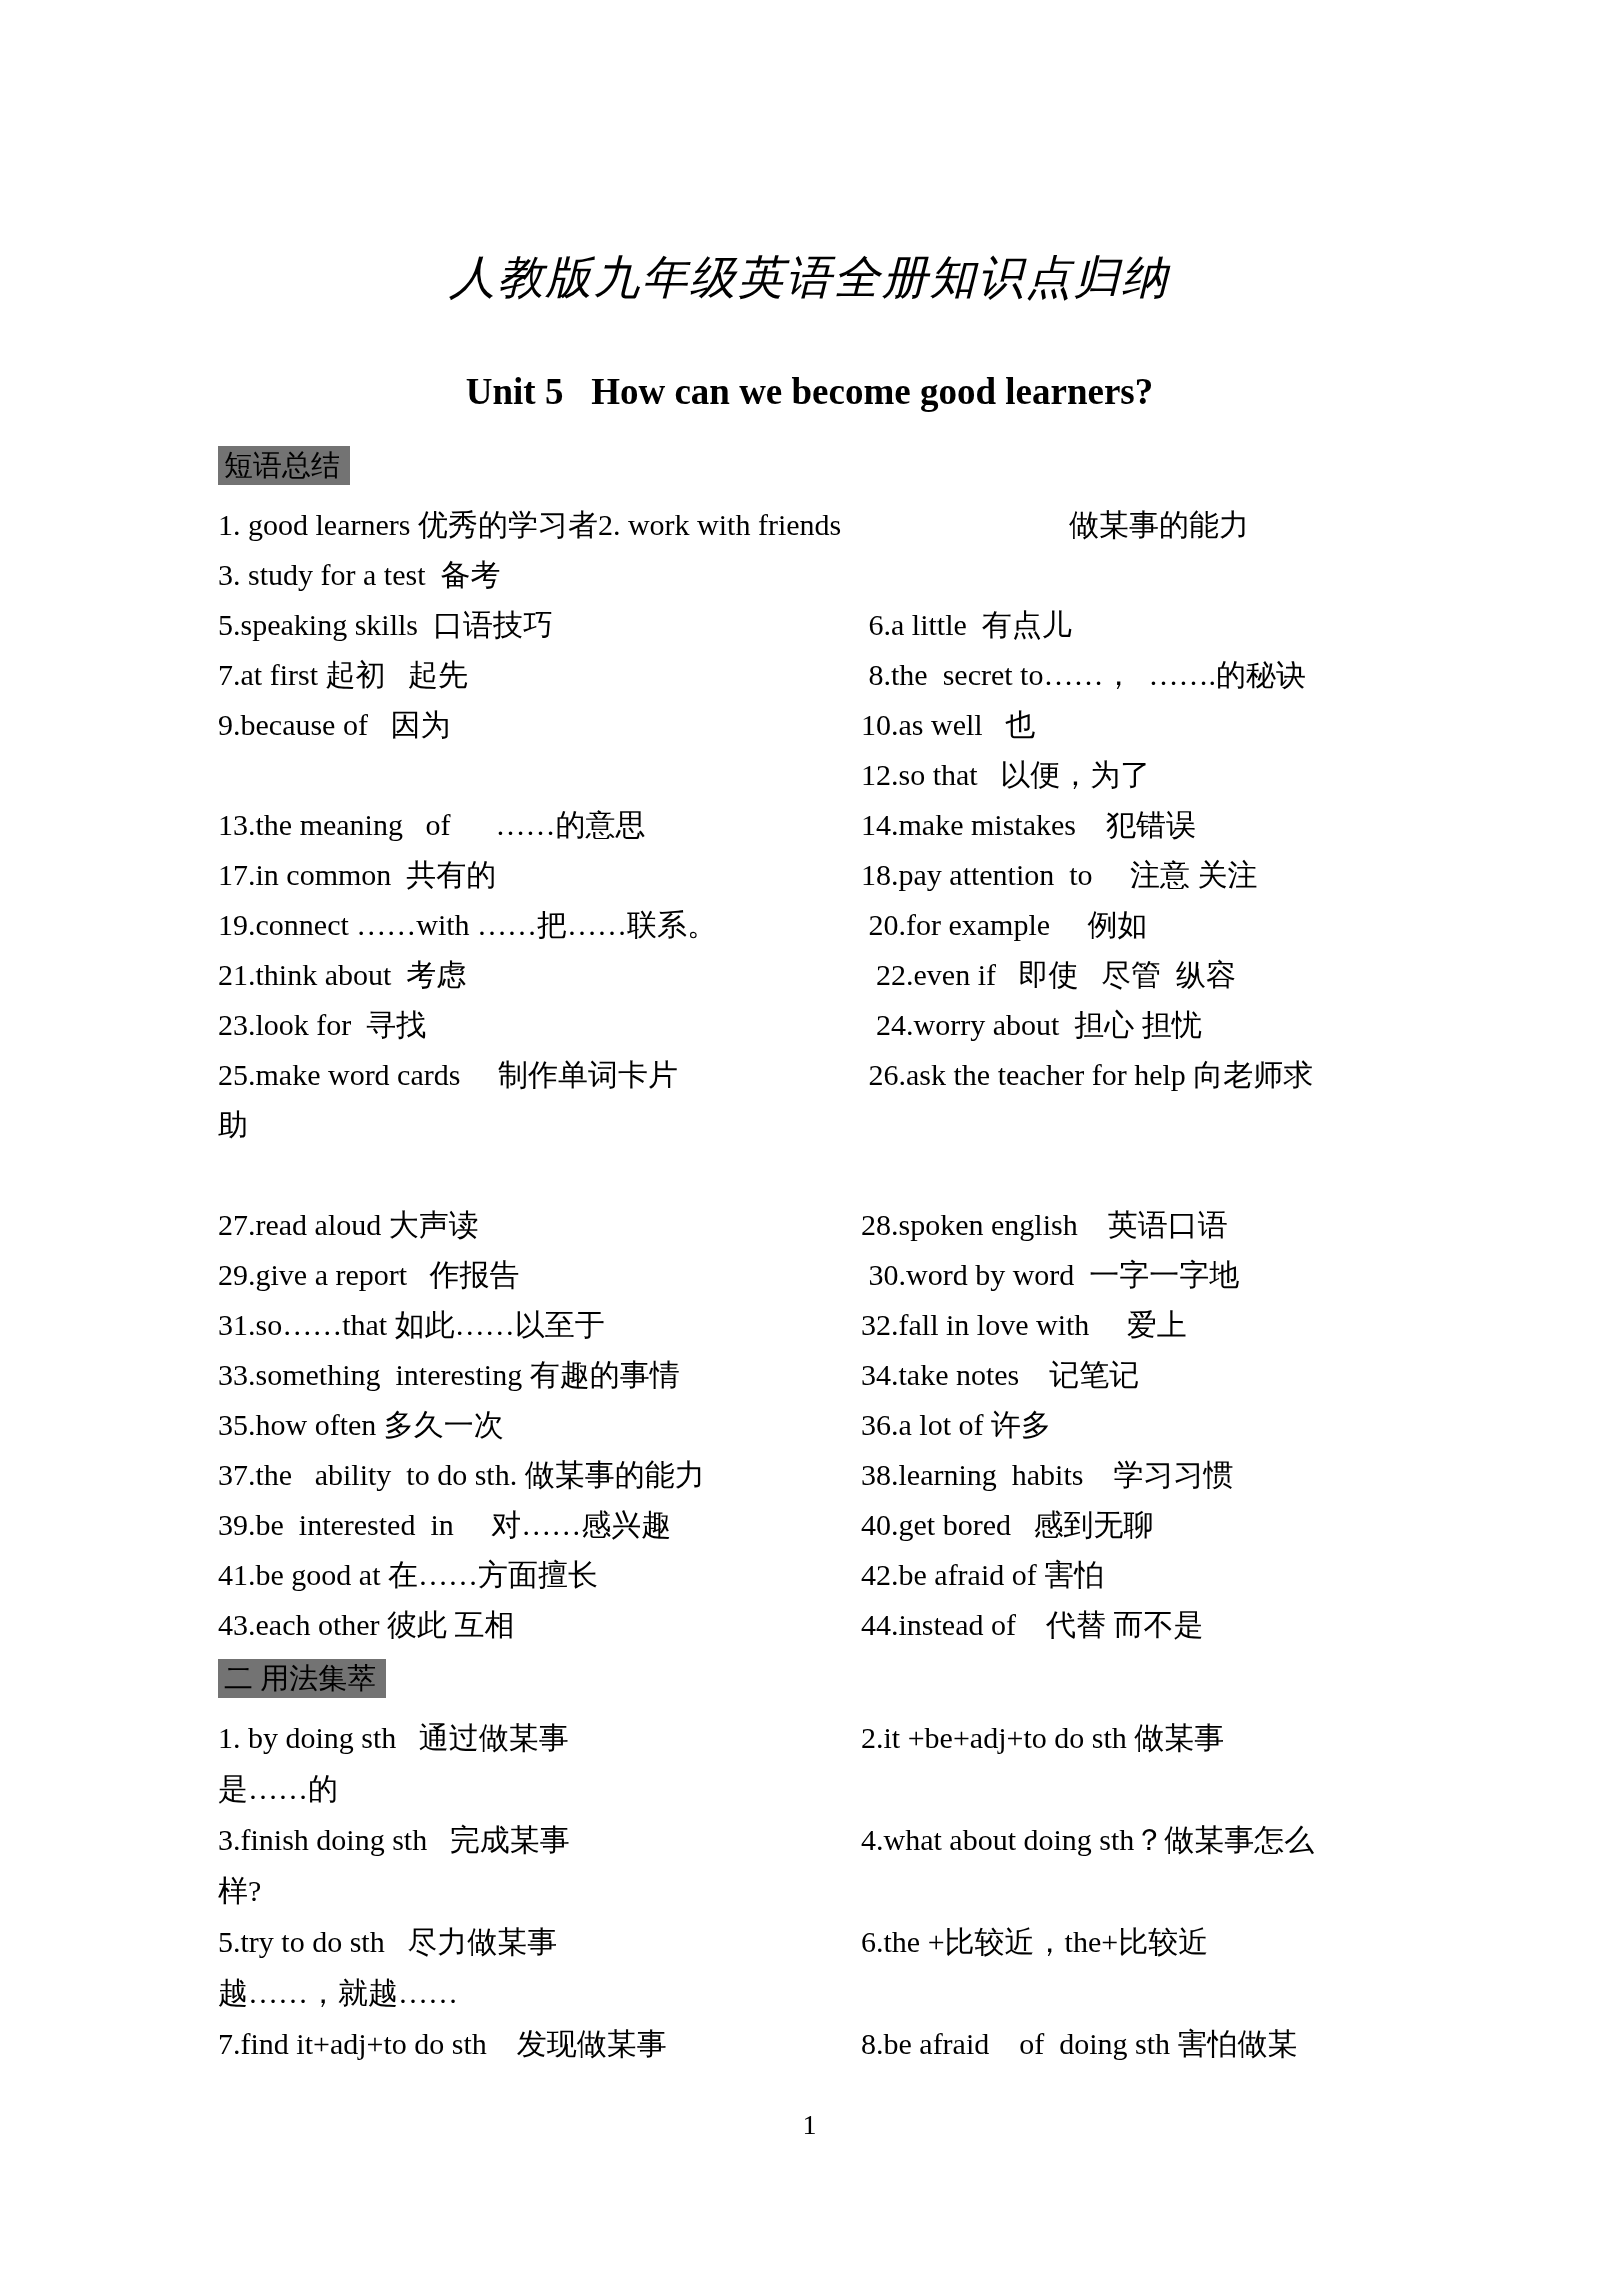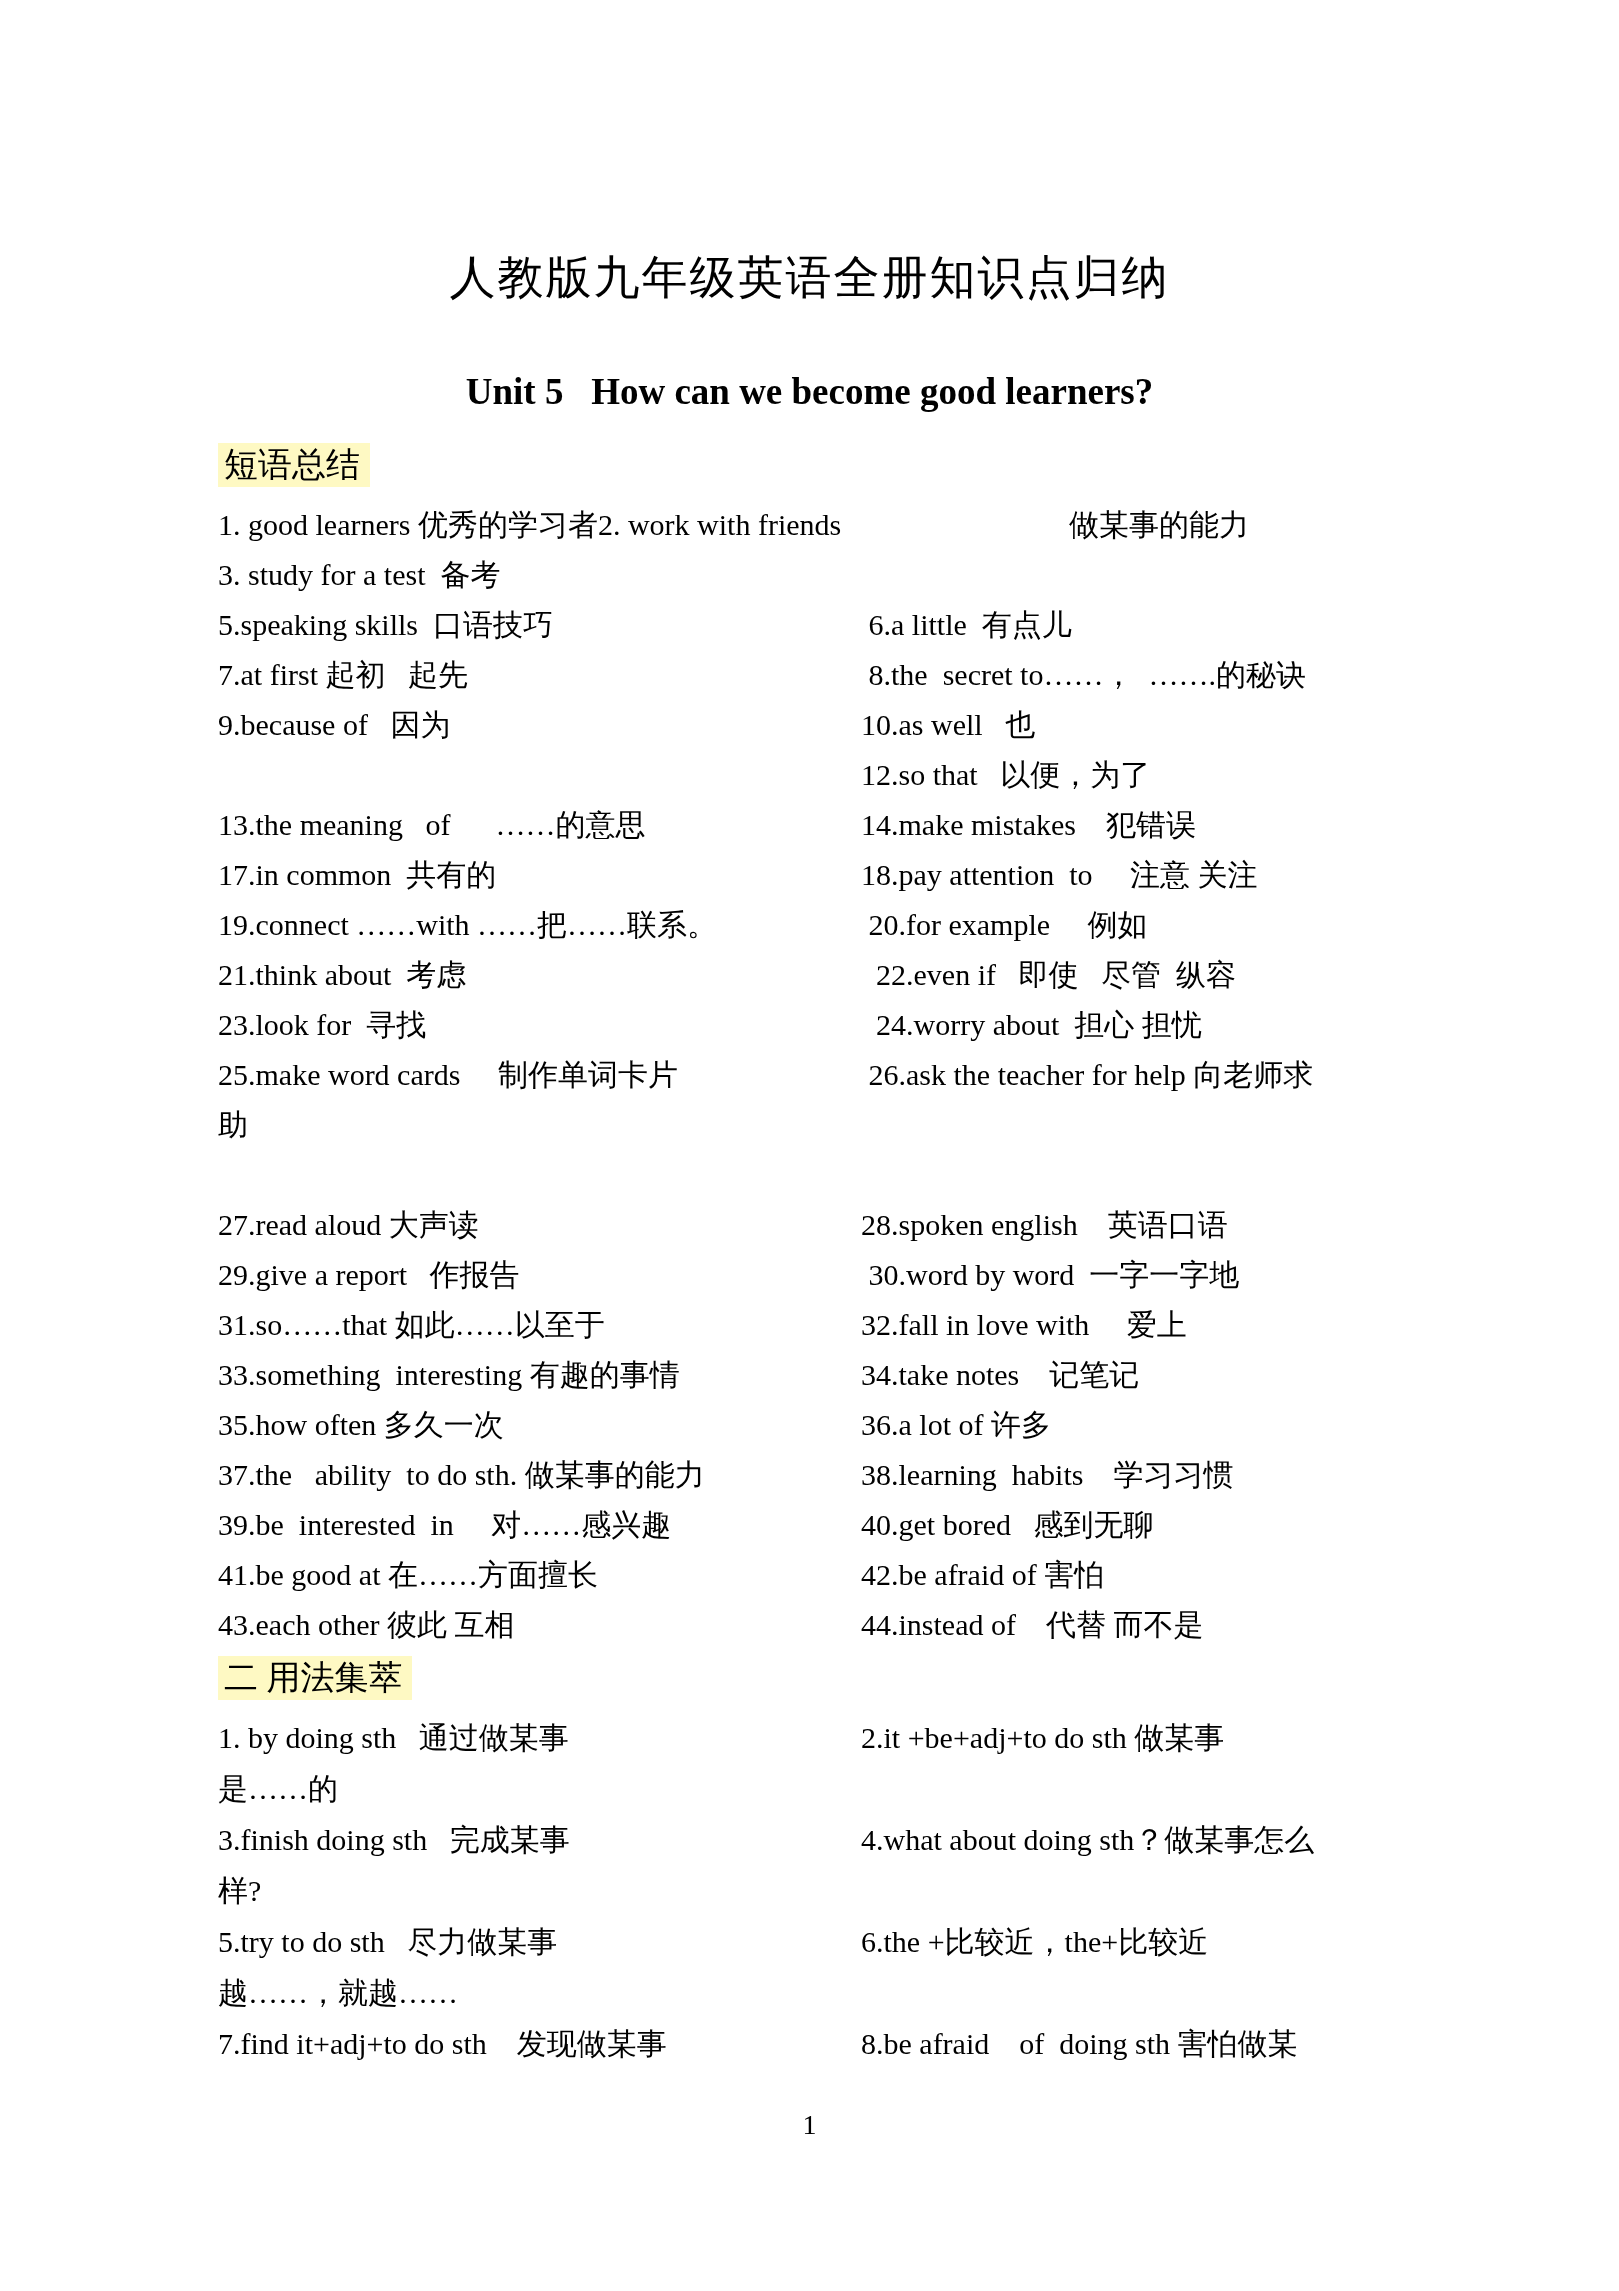--- a/index.html
+++ b/index.html
@@ -12,39 +12,40 @@
     overflow:hidden;
   }
   .title{
     margin:0;
     padding-top:247px;
     text-align:center;
     font-size:46px;
     font-weight:400;
     letter-spacing:2px;
     white-space:pre;
+    font-style:italic;
   }
   .subtitle{
     margin:61px 0 0 0;
     text-align:center;
     font-size:37px;
     font-weight:700;
     white-space:pre;
   }
   .content{
     position:relative;
     margin:23.5px 196px 0 218px;
     font-size:30px;
     line-height:50px;
   }
   .sec-head{height:63px;line-height:55px;}
   .sec-head .hl{
-    background:#fef9c3;
+    background:#737373;
     padding:2.9px 9.8px 4.9px 5.9px;
-    font-size:34px;
+    font-size:29px;
     white-space:pre;
   }
   .line{
     position:relative;
     height:50px;
     white-space:pre;
   }
   .line .l{display:inline-block;white-space:pre;}
   .line .r{
     position:absolute;

